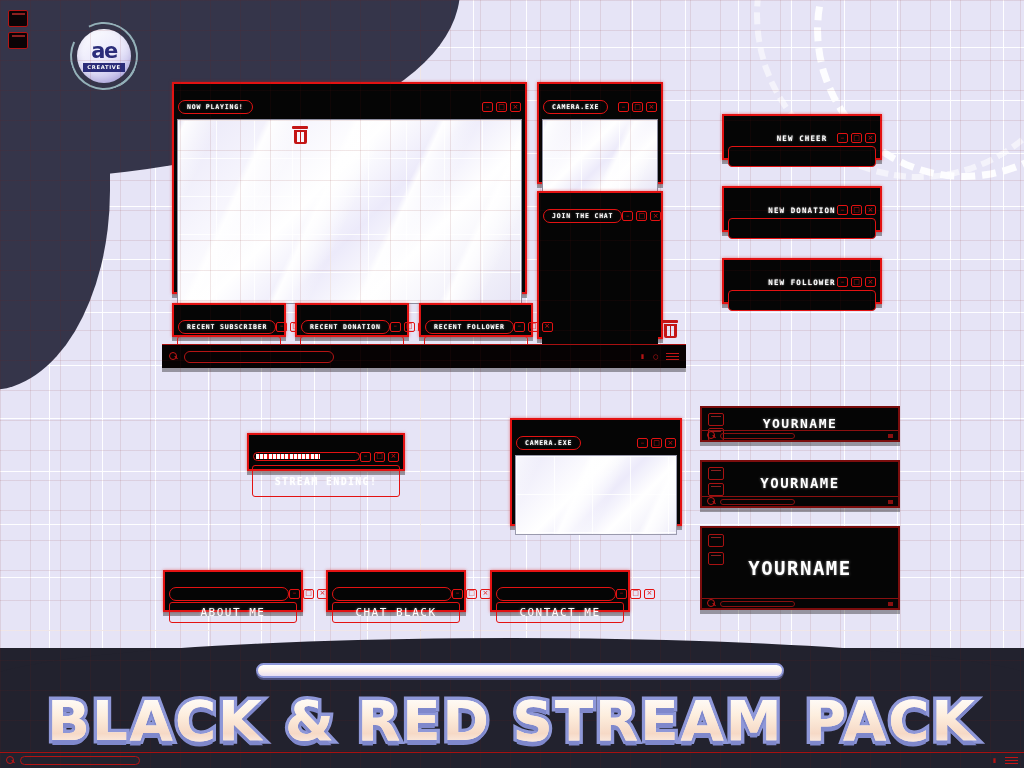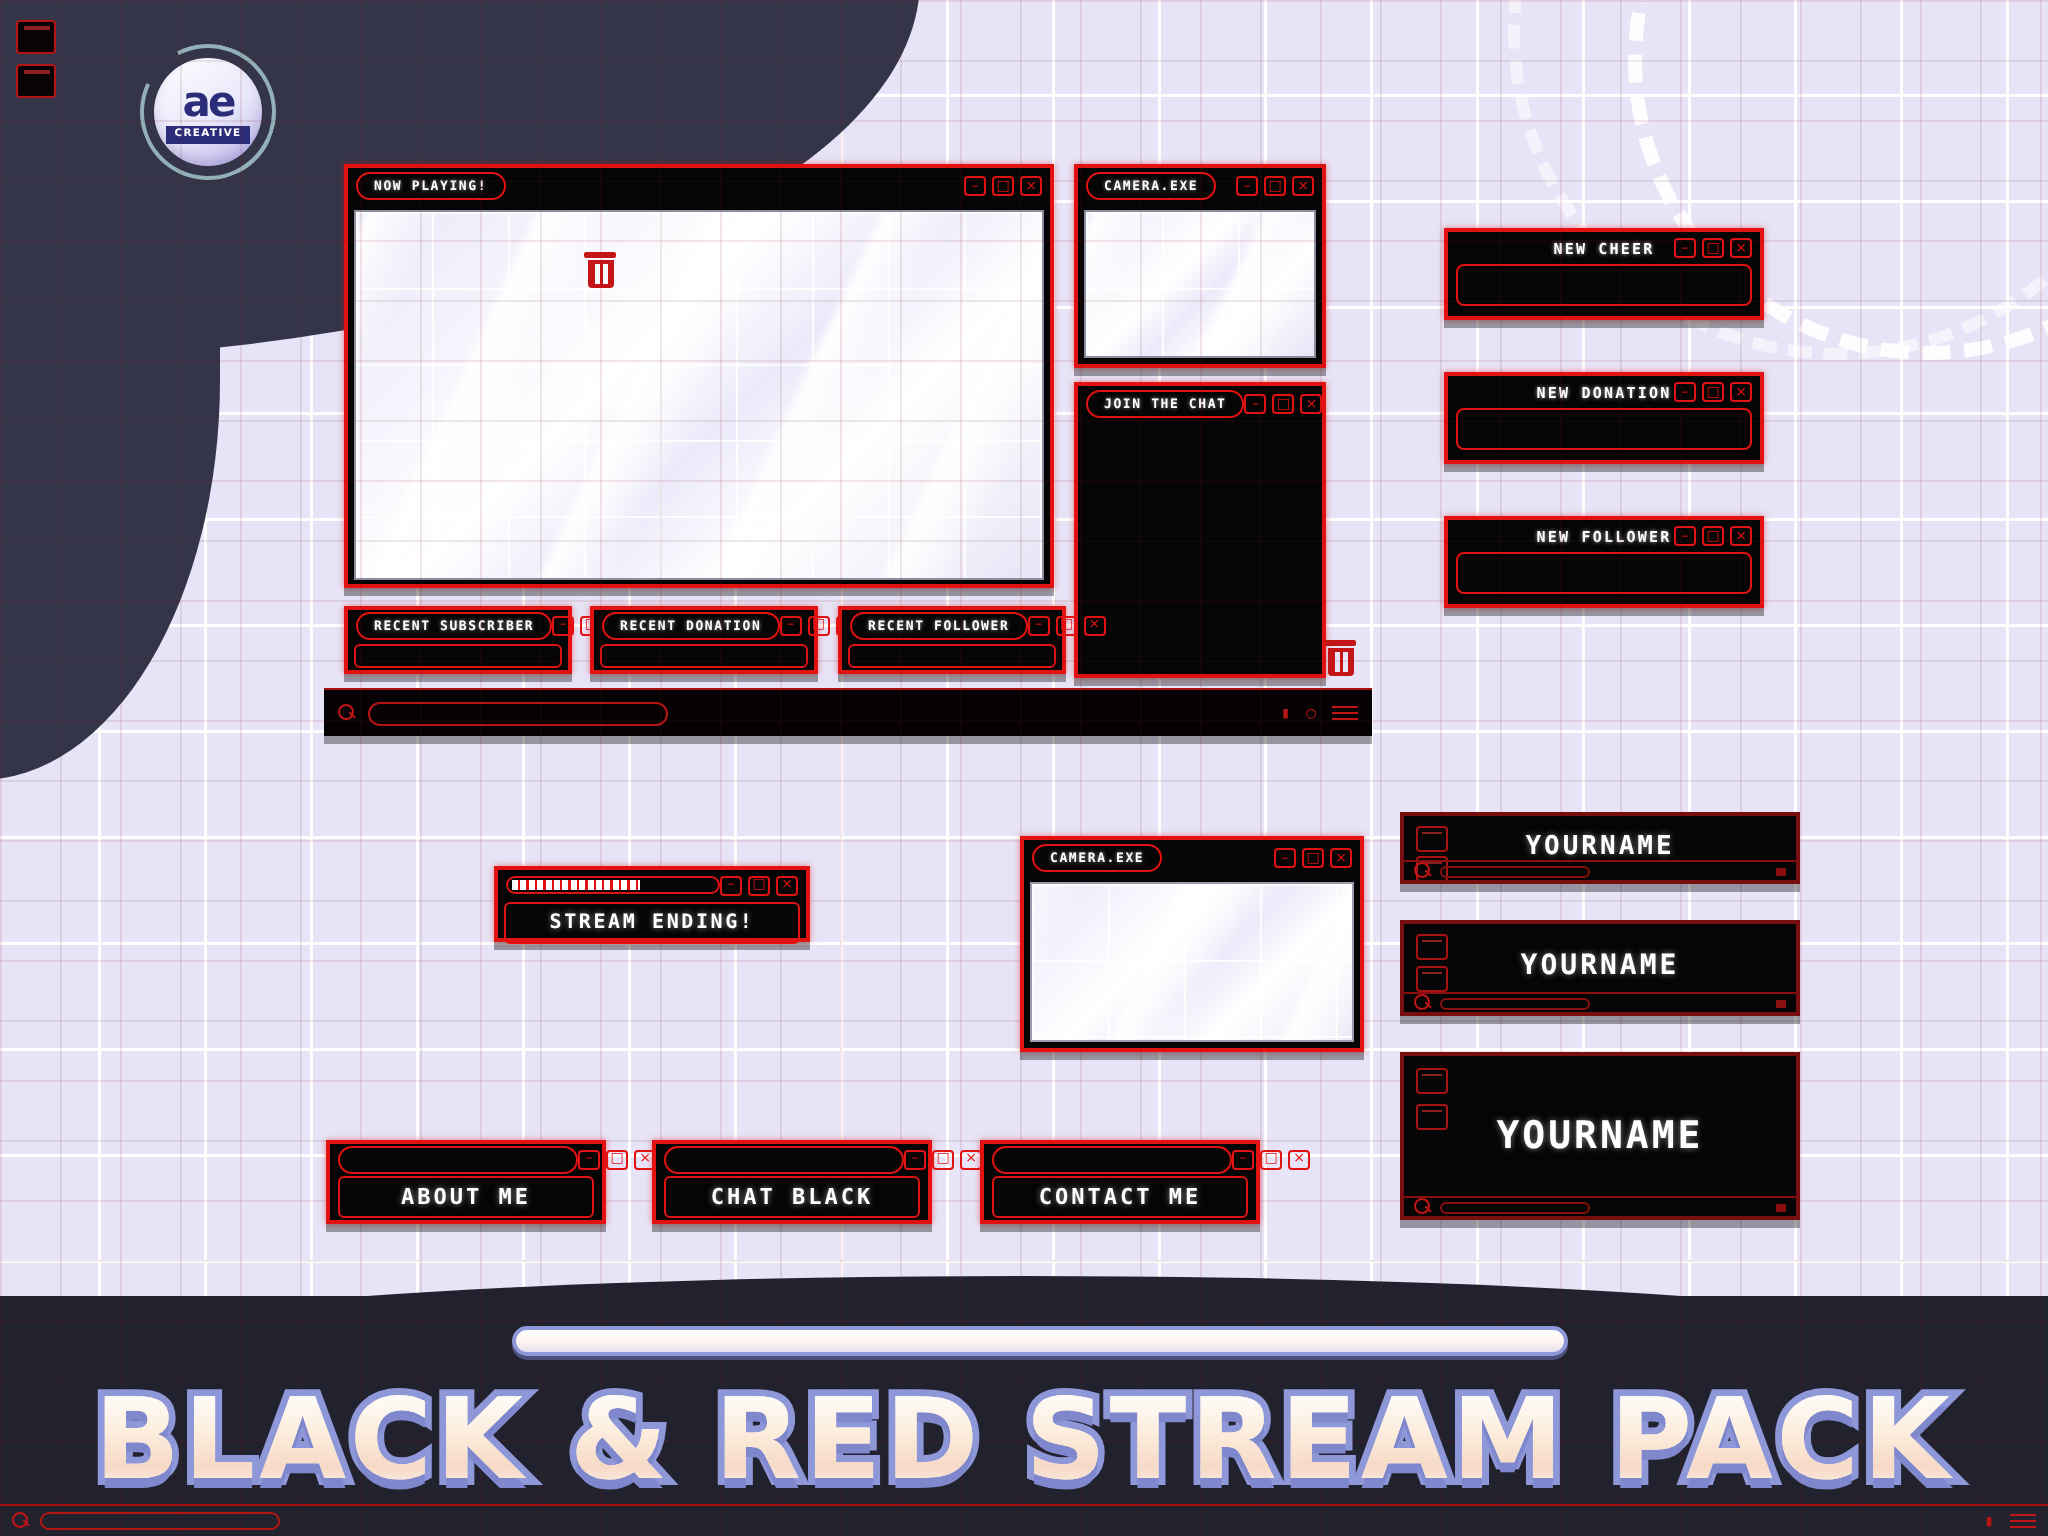--- a/index.html
+++ b/index.html
@@ -97,20 +97,21 @@
     position: absolute;
     background: #050505;
     border: 2px solid #e31212;
     box-shadow: 0 4px 0 rgba(0,0,0,0.35), 0 0 3px rgba(227,18,18,0.5);
   }
 
   .titlebar {
     position: relative; height: 18px;
     display: flex; align-items: center;
     padding: 0 4px;
+    margin-top: 14px;
   }
   .title-pill {
     border: 1.6px solid #e31212; border-radius: 7px;
     height: 14px; padding: 0 8px;
     display: flex; align-items: center; justify-content: center;
     color: #fff; font-size: 6.5px; font-weight: bold;
     letter-spacing: 0.8px; white-space: nowrap;
     font-family: "DejaVu Sans Mono", monospace;
     text-shadow: 0 0 2px rgba(255,255,255,0.6);
   }
@@ -260,21 +261,21 @@
   .loadbar {
     height: 9px; width: 118px;
     border: 1.3px solid #e31212; border-radius: 5px;
     padding: 1.5px; display: flex; align-items: center;
   }
   .loadbar i {
     display:block; height: 5px; width: 64px;
     background: repeating-linear-gradient(90deg,#ffffff 0 3px, #e31212 3px 4.2px);
   }
   .banner-body {
-    margin: 1px 3px 3px; height: 21px;
+    margin: 1px 3px 3px; height: 32px;
     border: 1.6px solid #e31212; border-radius: 3px;
     display: flex; align-items: center; justify-content: center;
   }
   .banner-text {
     color:#fff; font-size: 10px; font-weight: bold; letter-spacing: 1.3px;
     font-family: "DejaVu Sans Mono", monospace;
     text-shadow: 0 0 3px rgba(255,255,255,0.55);
   }
 
   
@@ -283,21 +284,21 @@
 
   
   .fbtn { height: 42px; width: 140px; }
   .fbtn .titlebar { height: 15px; }
   .fbtn-body {
     margin: 1px 4px 4px; height: 21px;
     border: 1.6px solid #e31212; border-radius: 3px;
     display:flex; align-items:center; justify-content:center;
   }
   .fbtn-text {
-    color:#fff; font-size: 11px; font-weight: bold; letter-spacing: 1.5px;
+    color:#fff; font-size: 11px; font-weight: normal; letter-spacing: 1.5px;
     font-family: "DejaVu Sans Mono", monospace;
     text-shadow: 0 0 3px rgba(255,255,255,0.55);
   }
   #btn-about   { left: 163px; top: 570px; }
   #btn-rules   { left: 326px; top: 570px; }
   #btn-contact { left: 490px; top: 570px; }
 
   
   .namewin {
     background:#050505; border: 2px solid #7a0d0d;

